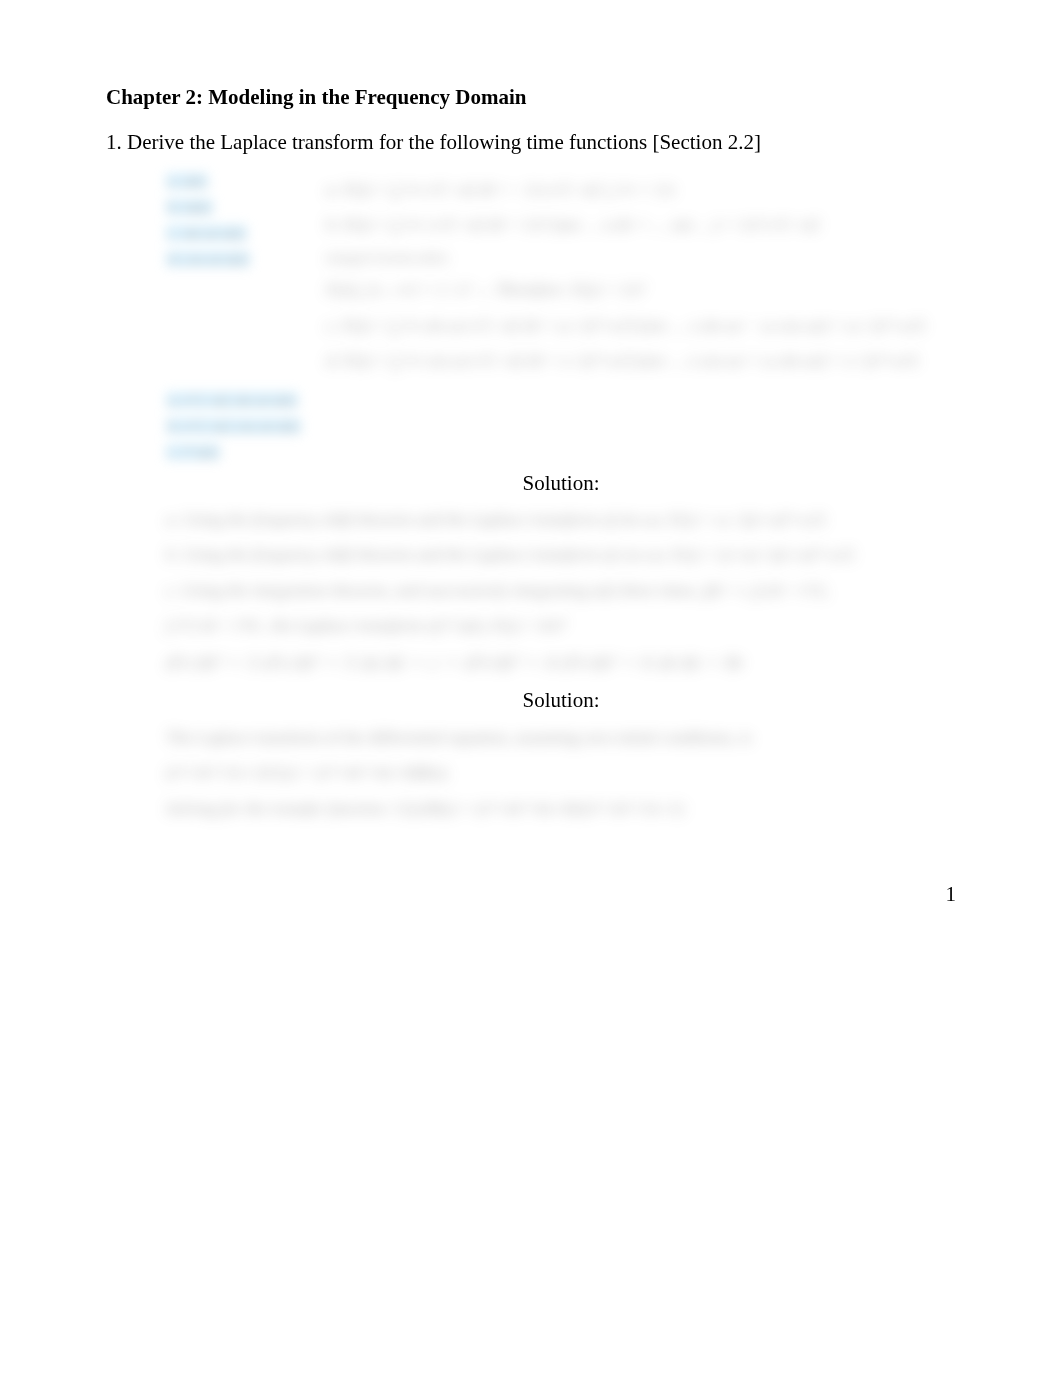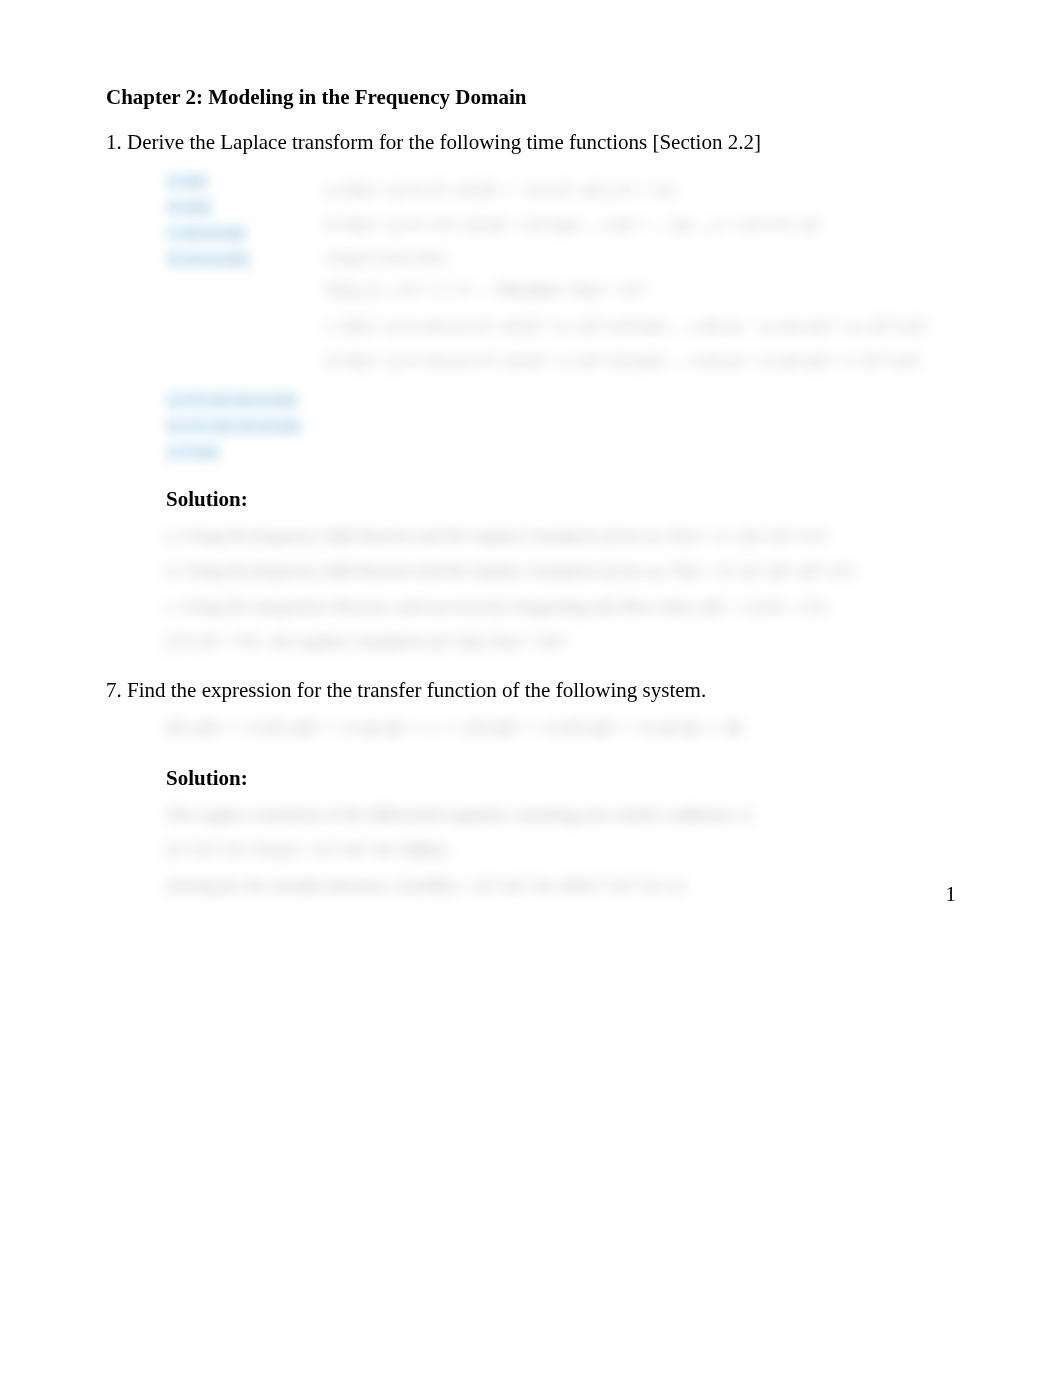--- a/index.html
+++ b/index.html
@@ -20,23 +20,24 @@
   }
   .heading {
     font-weight: bold;
     margin-bottom: 18px;
   }
   .q {
     margin-bottom: 10px;
     font-family: Liberation Serif, serif;
   }
   .sol {
-    font-weight: bold;
-    margin-top: 22px;
+    font-weight: normal;
+    margin-top: 6px;
     margin-bottom: 8px;
+    text-align: center;
   }
   .indent {
     margin-left: 60px;
   }
   .blur-block {
     filter: blur(6px);
     opacity: 0.55;
     user-select: none;
     font-size: 16px;
     line-height: 1.35;
@@ -119,21 +120,20 @@
     <div class="sol">Solution:</div>
 
     <div class="big-blur">
       <div class="row eqline">a. Using the frequency shift theorem and the Laplace transform of sin ωt, F(s) = ω / ((s+a)²+ω²)</div>
       <div class="row eqline">b. Using the frequency shift theorem and the Laplace transform of cos ωt, F(s) = (s+a) / ((s+a)²+ω²)</div>
       <div class="row eqline">c. Using the integration theorem, and successively integrating u(t) three times, ∫dt = t, ∫t dt = t²/2,</div>
       <div class="row eqline">∫ t²/2 dt = t³/6 , the Laplace transform of t³ u(t), F(s) = 6/s⁴</div>
     </div>
   </div>
 
-  <div class="q" style="margin-top:22px;">7. Find the expression for the transfer function of the following system.</div>
 
   <div class="indent" style="margin-top:6px;">
     <div class="big-blur">
       <div class="row eqline" style="font-size:19px; letter-spacing:1px;">d³c/dt³ + 3 d²c/dt² + 5 dc/dt + c = d³r/dt³ + 4 d²r/dt² + 6 dr/dt + 8r</div>
     </div>
 
     <div class="sol">Solution:</div>
 
     <div class="big-blur">
       <div class="row">The Laplace transform of the differential equation, assuming zero initial conditions, is</div>

